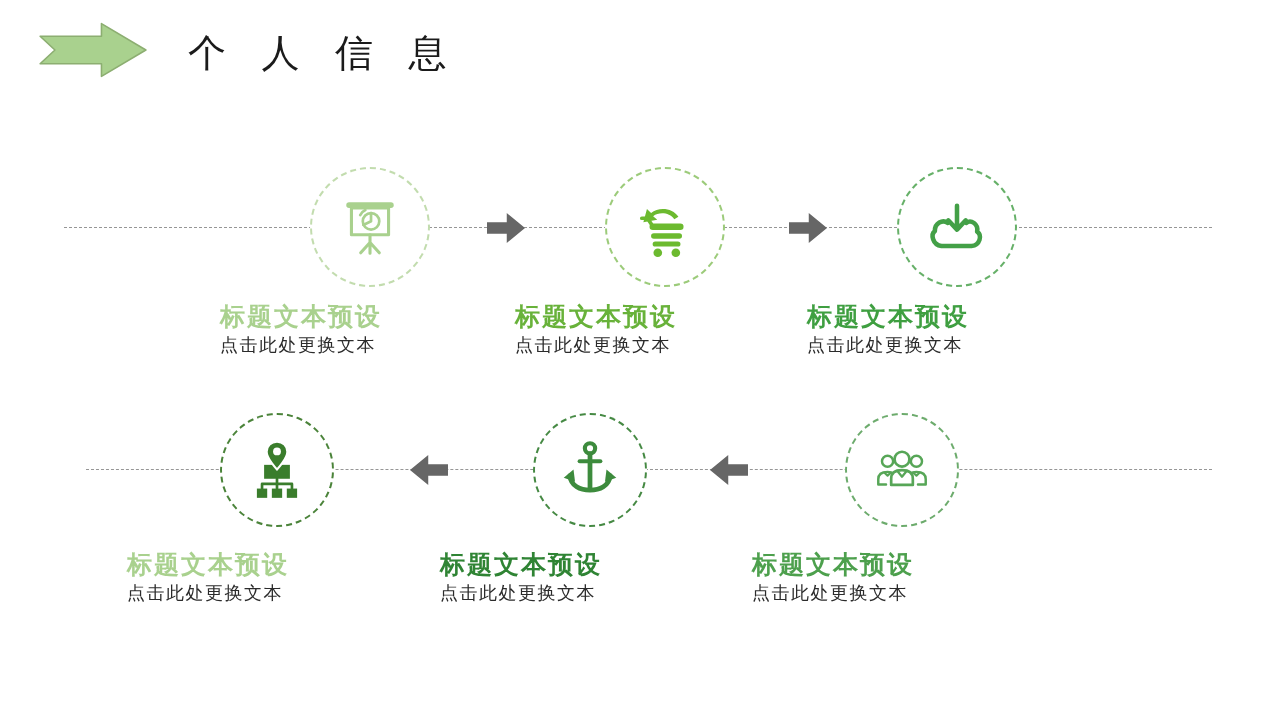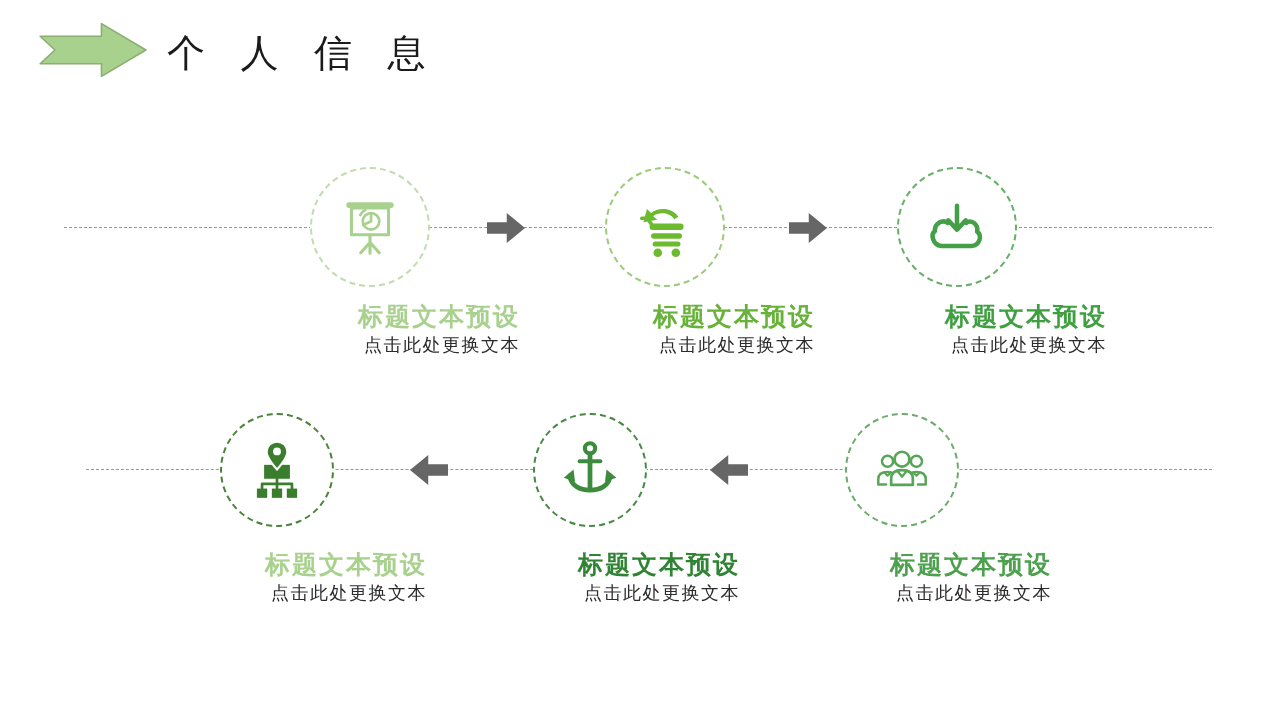--- a/index.html
+++ b/index.html
@@ -5,42 +5,42 @@
   * { margin:0; padding:0; box-sizing:border-box; }
   html,body { background:#ffffff; }
   .slide {
     position:relative; width:1280px; height:720px; background:#ffffff;
     overflow:hidden; font-family:"Liberation Serif", serif;
   }
 
   
   .header-arrow { position:absolute; left:38px; top:21px; width:110px; height:58px; }
   .slide-title {
-    position:absolute; left:167px; top:28px; font-size:38px; font-weight:400;
+    position:absolute; left:188px; top:28px; font-size:38px; font-weight:400;
     letter-spacing:13px; color:#1b1b1b; white-space:nowrap;
   }
 
   
   .flow-line { position:absolute; height:0; border-top:1.5px dashed var(--linec,#979797); z-index:1; }
   .line1 { left:64px;  top:227px; width:1148px; }
   .line2 { left:86px;  top:469px; width:1126px; }
 
   
   .block-arrow {
     position:absolute; width:38px; height:30px; background:var(--arrowc,#666);
     clip-path:polygon(0 31%,52% 31%,52% 0,100% 50%,52% 100%,52% 69%,0 69%); z-index:2;
   }
   .arrow-left { transform:scaleX(-1); }
   .fa1 { left:487px; top:213px; }
   .fa2 { left:789px; top:213px; }
   .fa3 { left:410px; top:455px; }
   .fa4 { left:710px; top:455px; }
 
   
-  .item { position:absolute; width:300px; text-align:right; z-index:2; }
+  .item { position:absolute; width:300px; text-align:left; z-index:2; }
   .i1 { left:220px; top:167px; }
   .i2 { left:515px; top:167px; }
   .i3 { left:807px; top:167px; }
   .i4 { left:127px; top:413px; }
   .i5 { left:440px; top:413px; }
   .i6 { left:752px; top:413px; }
 
   .circle {
     margin:0 auto; border-radius:50%; background:#fff;
     border:2px dashed var(--circle,#8cc); display:flex; align-items:center; justify-content:center;

